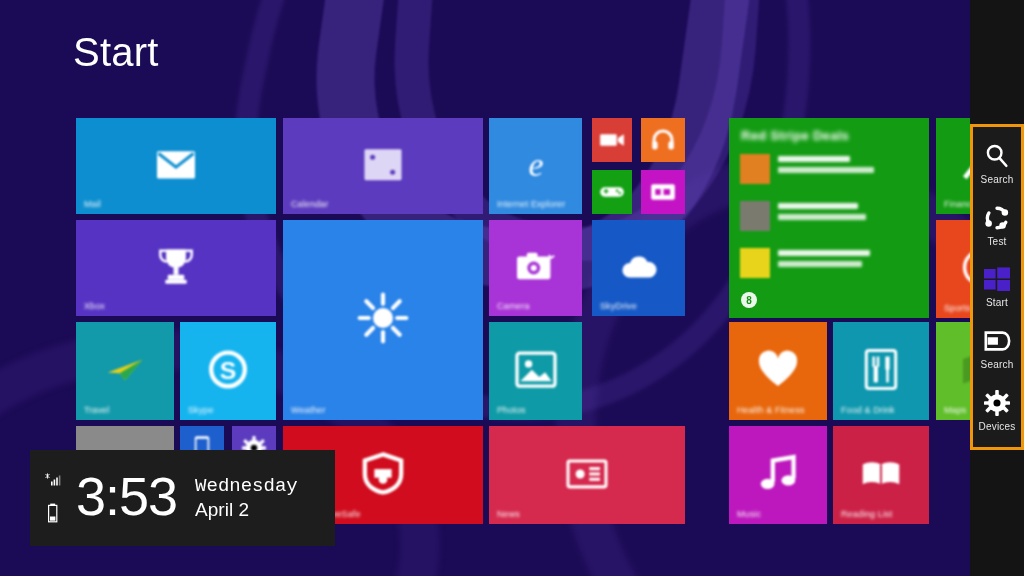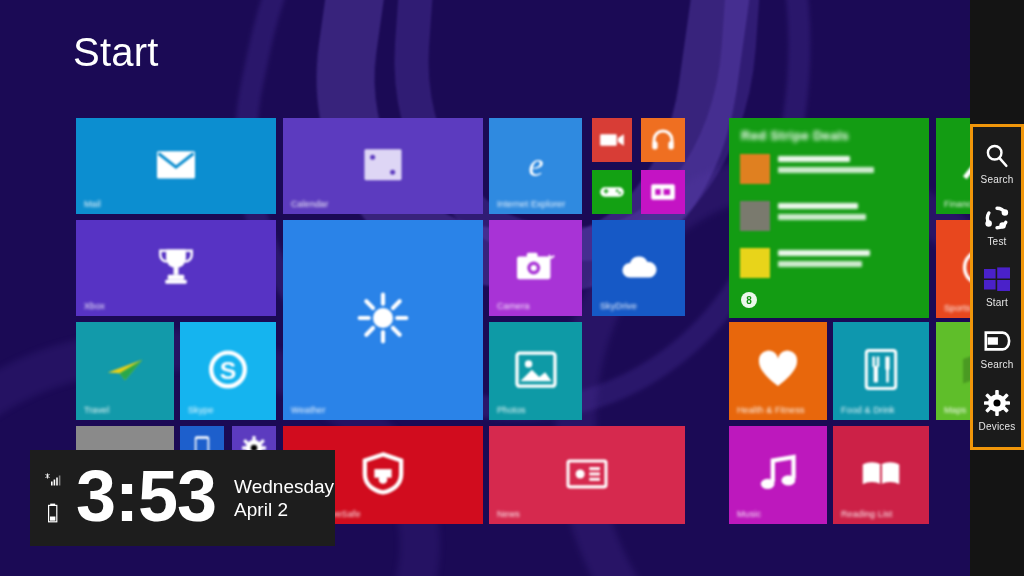--- a/index.html
+++ b/index.html
@@ -143,25 +143,25 @@
     background:#1d1d1d;
     display:flex; align-items:center;
   }
   .clock-status {
     width:46px; height:100%;
     display:flex; flex-direction:column;
     align-items:center; justify-content:center; gap:12px;
     padding-top:4px;
   }
   .clock-time {
-    font-size:72px; font-weight:700; color:#ffffff;
+    font-size:54px; font-weight:400; color:#ffffff;
     line-height:1; letter-spacing:-1px; padding-bottom:4px;
   }
   .clock-date { margin-left:18px; color:#ffffff; line-height:1.22; }
-  .clock-day { font-size:19px; font-weight:400; }
+  .clock-day { font-size:19px; font-weight:400;font-family:Liberation Mono, monospace; }
   .clock-md { font-size:19px; font-weight:400; }
 
   svg { overflow:visible; }
 </style>
 </head>
 <body>
 
 <div id="screen">
 
   <div class="bg-swirls">

